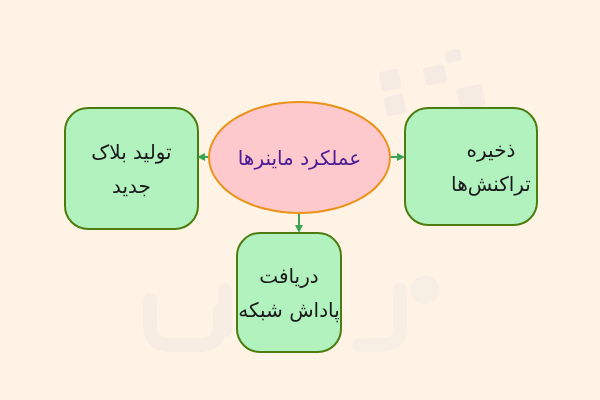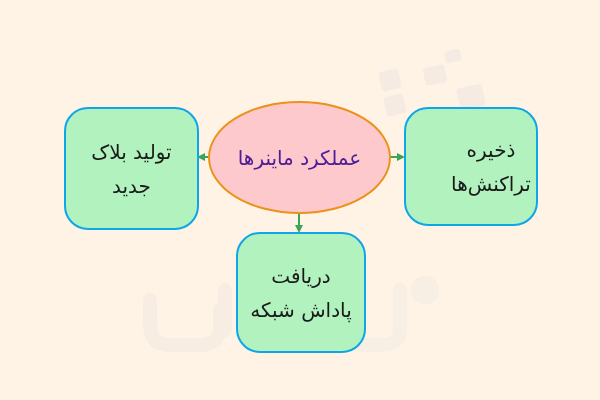--- a/index.html
+++ b/index.html
@@ -8,21 +8,21 @@
       background: #fff3e6;
       position: relative;
       font-family: "DejaVu Sans", sans-serif;
     }
     .canvas { position: absolute; left: 0; top: 0; width: 600px; height: 400px; }
     .watermark { position: absolute; left: 0; top: 0; width: 600px; height: 400px; pointer-events: none; }
     .node-box {
       position: absolute;
       box-sizing: border-box;
       background: #b1f2bf;
-      border: 2px solid #0ea5e9;
+      border: 2px solid #4d7c0f;
       border-radius: 24px;
       display: flex; align-items: center; justify-content: center;
       text-align: center;
       direction: rtl;
       font-size: 20px;
       line-height: 34px;
       color: #1a1a1a;
     }
     .node-ellipse {
       position: absolute;
@@ -77,16 +77,16 @@
 <div class="node-box" style="left:64px; top:107px; width:135px; height:123px;">
   <span class="label">تولید بلاک
 جدید</span>
 </div>
 
 <div class="node-box" style="left:404px; top:107px; width:134px; height:119px;padding-left:40px;">
   <span class="label">ذخیره
 تراکنش‌ها</span>
 </div>
 
-<div class="node-box" style="left:236px; top:232px; width:130px; height:121px;text-align:center;">
+<div class="node-box" style="left:236px; top:232px; width:106px; height:121px;text-align:center;">
   <span class="label">دریافت
 پاداش شبکه</span>
 </div>
 
 </body></html>

